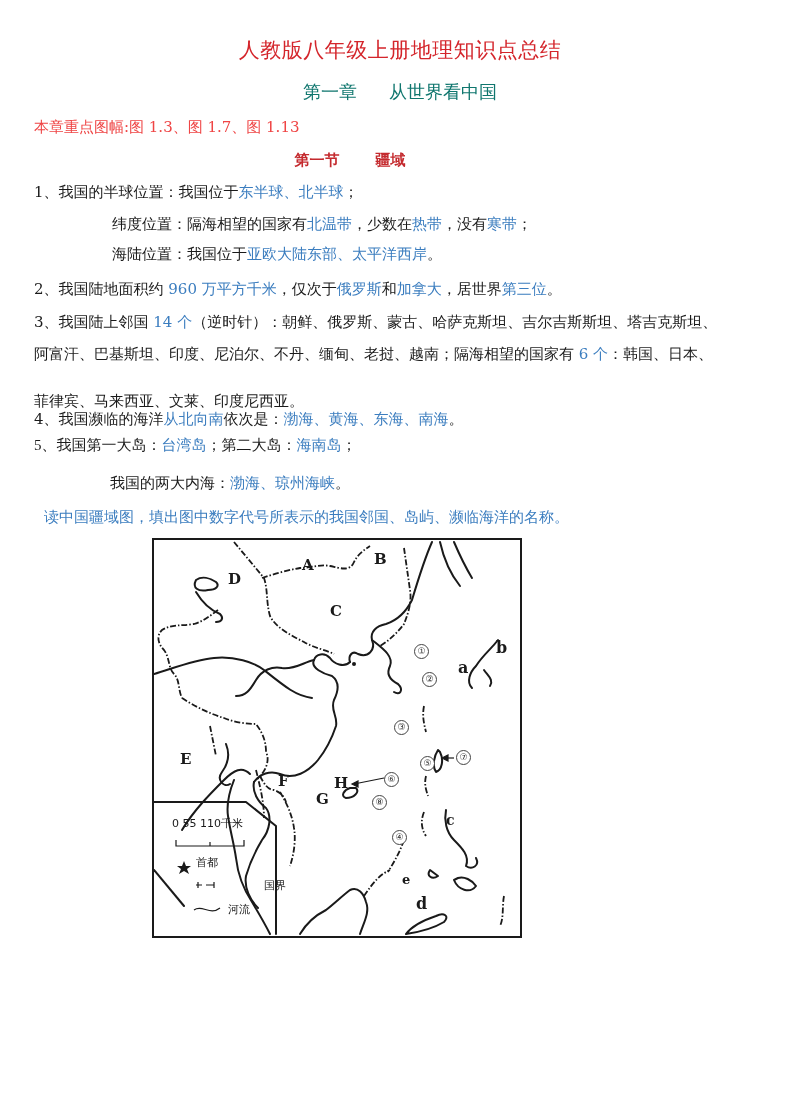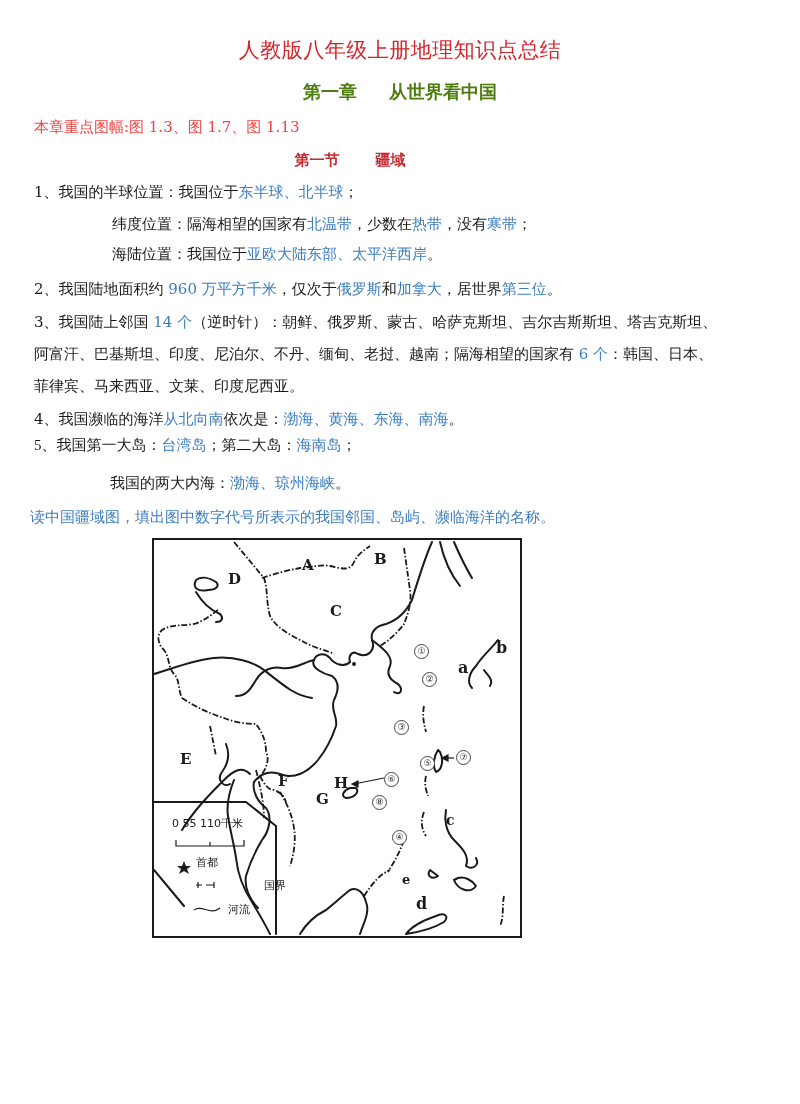--- a/index.html
+++ b/index.html
@@ -9,31 +9,31 @@
     color: #1a1a1a;
   }
   .abs { position: absolute; white-space: nowrap; }
   .title {
     left: 0; width: 800px; top: 36px; text-align: center;
     font-family: "DejaVu Sans", "Liberation Sans", sans-serif;
     font-size: 21px; color: #d4252b; letter-spacing: 0.5px;
   }
   .chapter {
     left: 0; width: 800px; top: 80px; text-align: center;
-    font-size: 18px; color: #4d7c0f; font-weight: bold;
+    font-size: 18px; color: #0f766e; font-weight: normal;
   }
   .chapter .gap { display: inline-block; width: 32px; }
   .keyfigs { left: 34px; top: 118px; font-size: 15px; color: #ef4444; }
   .section { left: 0; width: 700px; top: 151px; text-align: center; font-size: 15px; color: #c42a2e; font-weight: bold; }
   .section .gap { display: inline-block; width: 36px; }
   .line { font-size: 15px; color: #1a1a1a; left: 34px; }
   .hl { color: #3b7dbf; }
   .ind2 { left: 112px; }
   .ind1 { left: 62px; }
-  .instr { left: 30px; top: 508px; font-size: 15px; color: #3b7dbf; }
+  .instr { left: 44px; top: 508px; font-size: 15px; color: #3b7dbf; }
 
   .mapbox { left: 152px; top: 538px; width: 366px; height: 396px; border: 2px solid #1a1a1a; background: #fff; }
   .mapbox svg { position: absolute; left: 0; top: 0; }
   .maplbl { position: absolute; font-family: "DejaVu Serif", "Liberation Serif", serif; font-weight: bold; font-size: 15px; color: #1a1a1a; }
   .circnum { position: absolute; width: 13px; height: 13px; border: 1px solid #444; border-radius: 50%; font-size: 9px; line-height: 13px; text-align: center; color: #333; background: #fff; font-family: "DejaVu Sans", sans-serif; }
   .legend { position: absolute; left: 0; top: 262px; width: 120px; height: 132px; }
   .legend .t { position: absolute; font-size: 11px; color: #1a1a1a; font-family: "DejaVu Sans", "Liberation Sans", sans-serif; }
 </style>
 </head>
 <body>
@@ -63,21 +63,21 @@
 <div class="abs line" style="top:280px;">
   <span>2、我国陆地面积约 </span><span class="hl">960 万平方千米</span><span>，仅次于</span><span class="hl">俄罗斯</span><span>和</span><span class="hl">加拿大</span><span>，居世界</span><span class="hl">第三位</span><span>。</span>
 </div>
 
 <div class="abs line" style="top:313px;">
   <span>3、我国陆上邻国 </span><span class="hl">14 个</span><span>（逆时针）：朝鲜、俄罗斯、蒙古、哈萨克斯坦、吉尔吉斯斯坦、塔吉克斯坦、</span>
 </div>
 <div class="abs line" style="top:345px;">
   <span>阿富汗、巴基斯坦、印度、尼泊尔、不丹、缅甸、老挝、越南；隔海相望的国家有 </span><span class="hl">6 个</span><span>：韩国、日本、</span>
 </div>
-<div class="abs line" style="top:377px;">菲律宾、马来西亚、文莱、印度尼西亚。</div>
+<div class="abs line" style="top:392px;">菲律宾、马来西亚、文莱、印度尼西亚。</div>
 
 <div class="abs line" style="top:410px;">
   <span>4、我国濒临的海洋</span><span class="hl">从北向南</span><span>依次是：</span><span class="hl">渤海、黄海、东海、南海</span><span>。</span>
 </div>
 
 <div class="abs line" style="top:436px;font-family:Liberation Serif, serif;">
   <span>5、我国第一大岛：</span><span class="hl">台湾岛</span><span>；第二大岛：</span><span class="hl">海南岛</span><span>；</span>
 </div>
 <div class="abs line ind1" style="top:474px;margin-left:48px;">
   <span>我国的两大内海：</span><span class="hl">渤海、琼州海峡</span><span>。</span>

